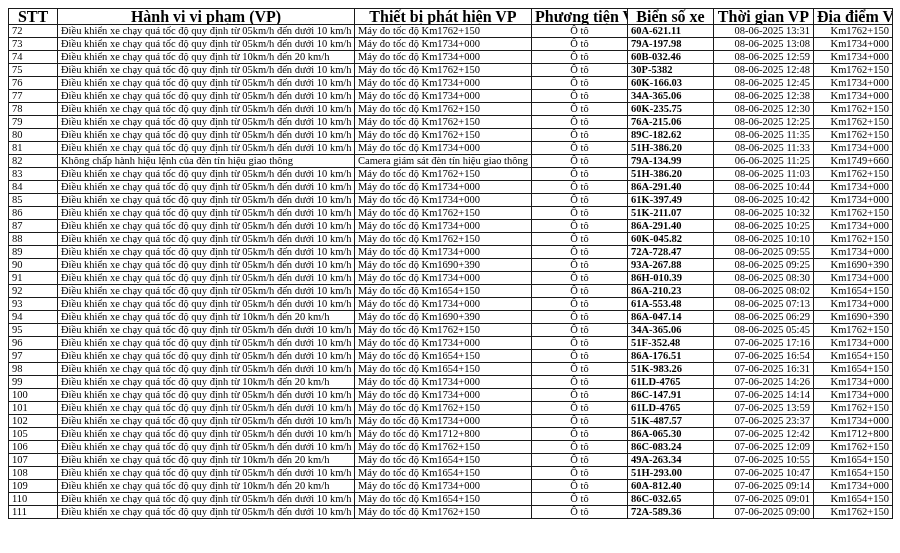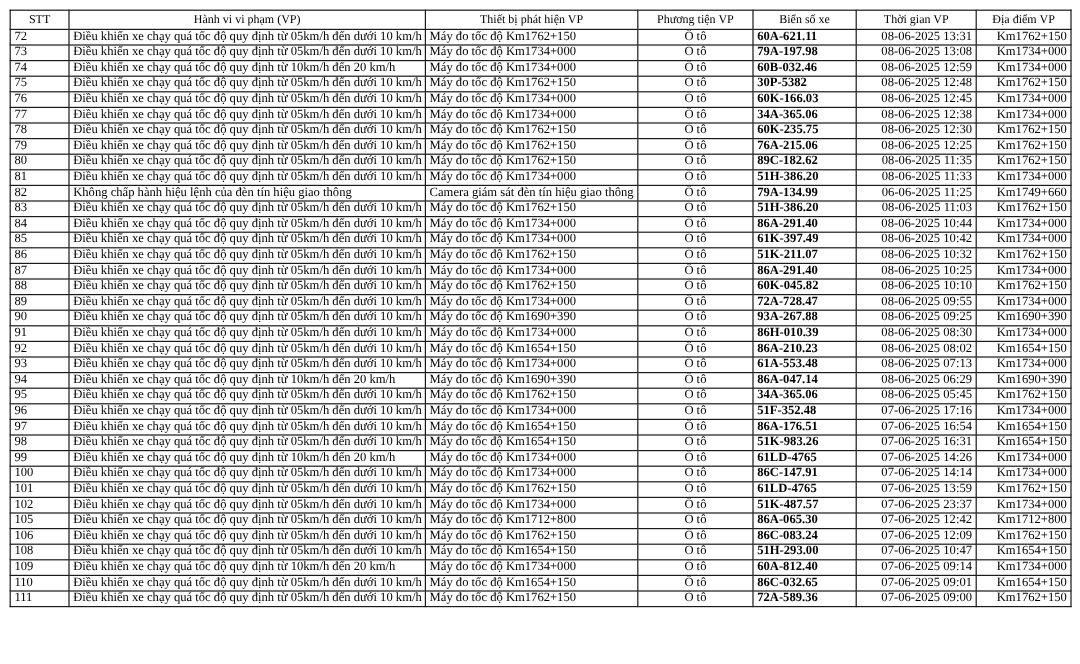--- a/index.html
+++ b/index.html
@@ -25,22 +25,22 @@
   }
   table.report th, table.report td {
     border: 1px solid #1a1a1a;
     padding: 0 3px;
     white-space: nowrap;
     overflow: hidden;
     box-sizing: border-box;
     color: #000000;
   }
   table.report th {
-    font-size: 10px;
-    font-weight: normal;
+    font-size: 16px;
+    font-weight: bold;
     text-align: center;
     height: 16px;
     line-height: 15px;
   }
   table.report td {
     font-size: 10.5px;
     height: 13px;
     line-height: 12px;
   }
   
@@ -377,20 +377,29 @@
         <tr>
           <td class="c0">106</td>
           <td class="c1">Điều khiển xe chạy quá tốc độ quy định từ 05km/h đến dưới 10 km/h</td>
           <td class="c2">Máy đo tốc độ Km1762+150</td>
           <td class="c3">Ô tô</td>
           <td class="c4">86C-083.24</td>
           <td class="c5">07-06-2025 12:09</td>
           <td class="c6">Km1762+150</td>
         </tr>
         <tr>
+          <td class="c0">107</td>
+          <td class="c1">Điều khiển xe chạy quá tốc độ quy định từ 10km/h đến 20 km/h</td>
+          <td class="c2">Máy đo tốc độ Km1654+150</td>
+          <td class="c3">Ô tô</td>
+          <td class="c4">49A-263.34</td>
+          <td class="c5">07-06-2025 10:55</td>
+          <td class="c6">Km1654+150</td>
+        </tr>
+        <tr>
           <td class="c0">108</td>
           <td class="c1">Điều khiển xe chạy quá tốc độ quy định từ 05km/h đến dưới 10 km/h</td>
           <td class="c2">Máy đo tốc độ Km1654+150</td>
           <td class="c3">Ô tô</td>
           <td class="c4">51H-293.00</td>
           <td class="c5">07-06-2025 10:47</td>
           <td class="c6">Km1654+150</td>
         </tr>
         <tr>
           <td class="c0">109</td>

